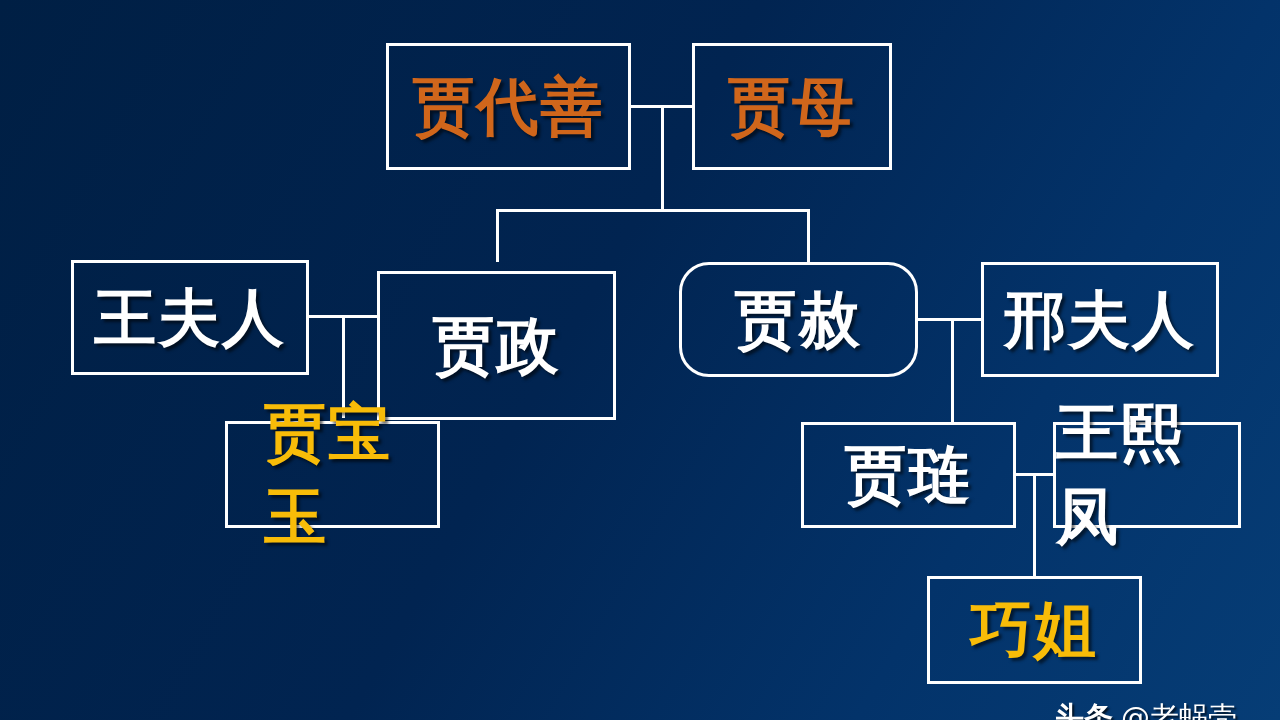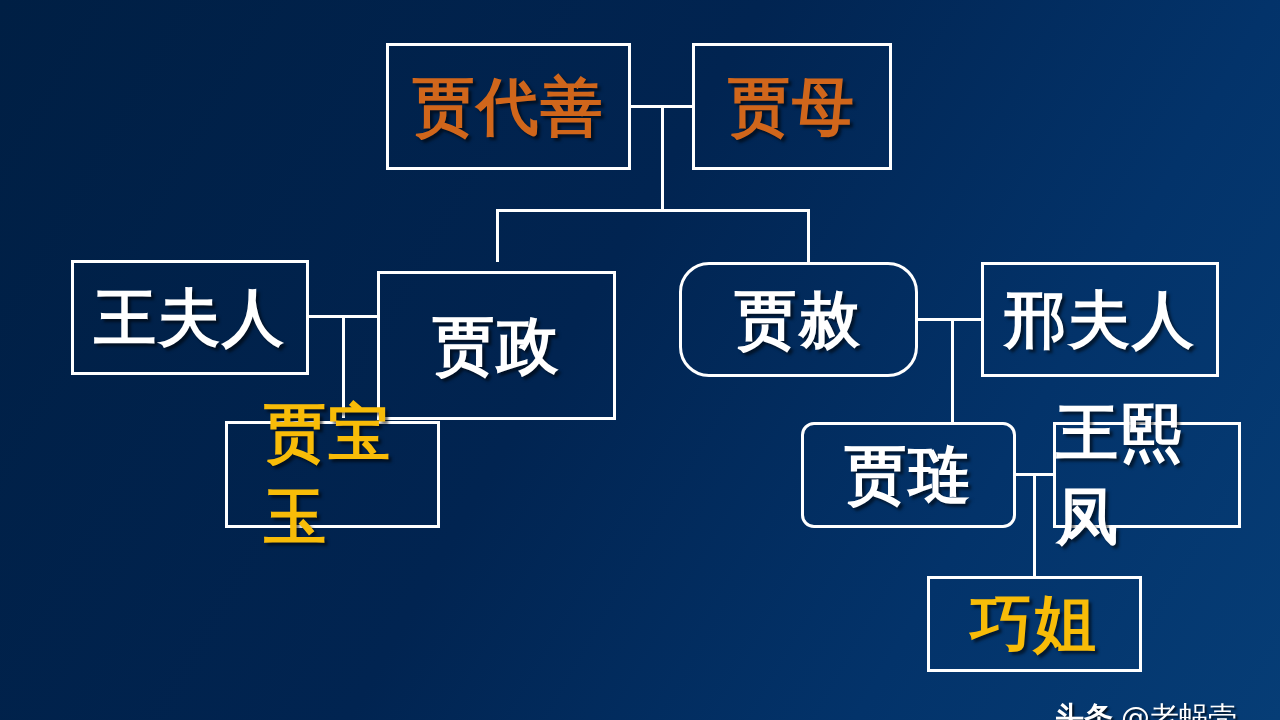--- a/index.html
+++ b/index.html
@@ -54,26 +54,26 @@
   <span>贾赦</span>
 </div>
 <div class="node c-white" style="left:981px;top:262px;width:238px;height:115px;">
   <span>邢夫人</span>
 </div>
 
 <div class="node c-gold" style="left:225px;top:421px;width:215px;height:107px;">
   <span>贾宝玉</span>
 </div>
 
-<div class="node c-white" style="left:801px;top:422px;width:215px;height:106px;border-radius:13px;">
+<div class="node c-white" style="left:801px;top:422px;width:215px;height:106px;">
   <span>贾琏</span>
 </div>
 <div class="node c-white" style="left:1053px;top:422px;width:188px;height:106px;">
   <span>王熙凤</span>
 </div>
 
-<div class="node c-gold" style="left:927px;top:576px;width:215px;height:96px;justify-content:flex-start;padding-left:40px;">
+<div class="node c-gold" style="left:927px;top:576px;width:215px;height:108px;justify-content:flex-start;padding-left:40px;">
   <span>巧姐</span>
 </div>
 
 <div class="watermark">
   <span class="wm-brand">头条</span><span>@老蜗壳</span>
 </div>
 
 </body></html>

